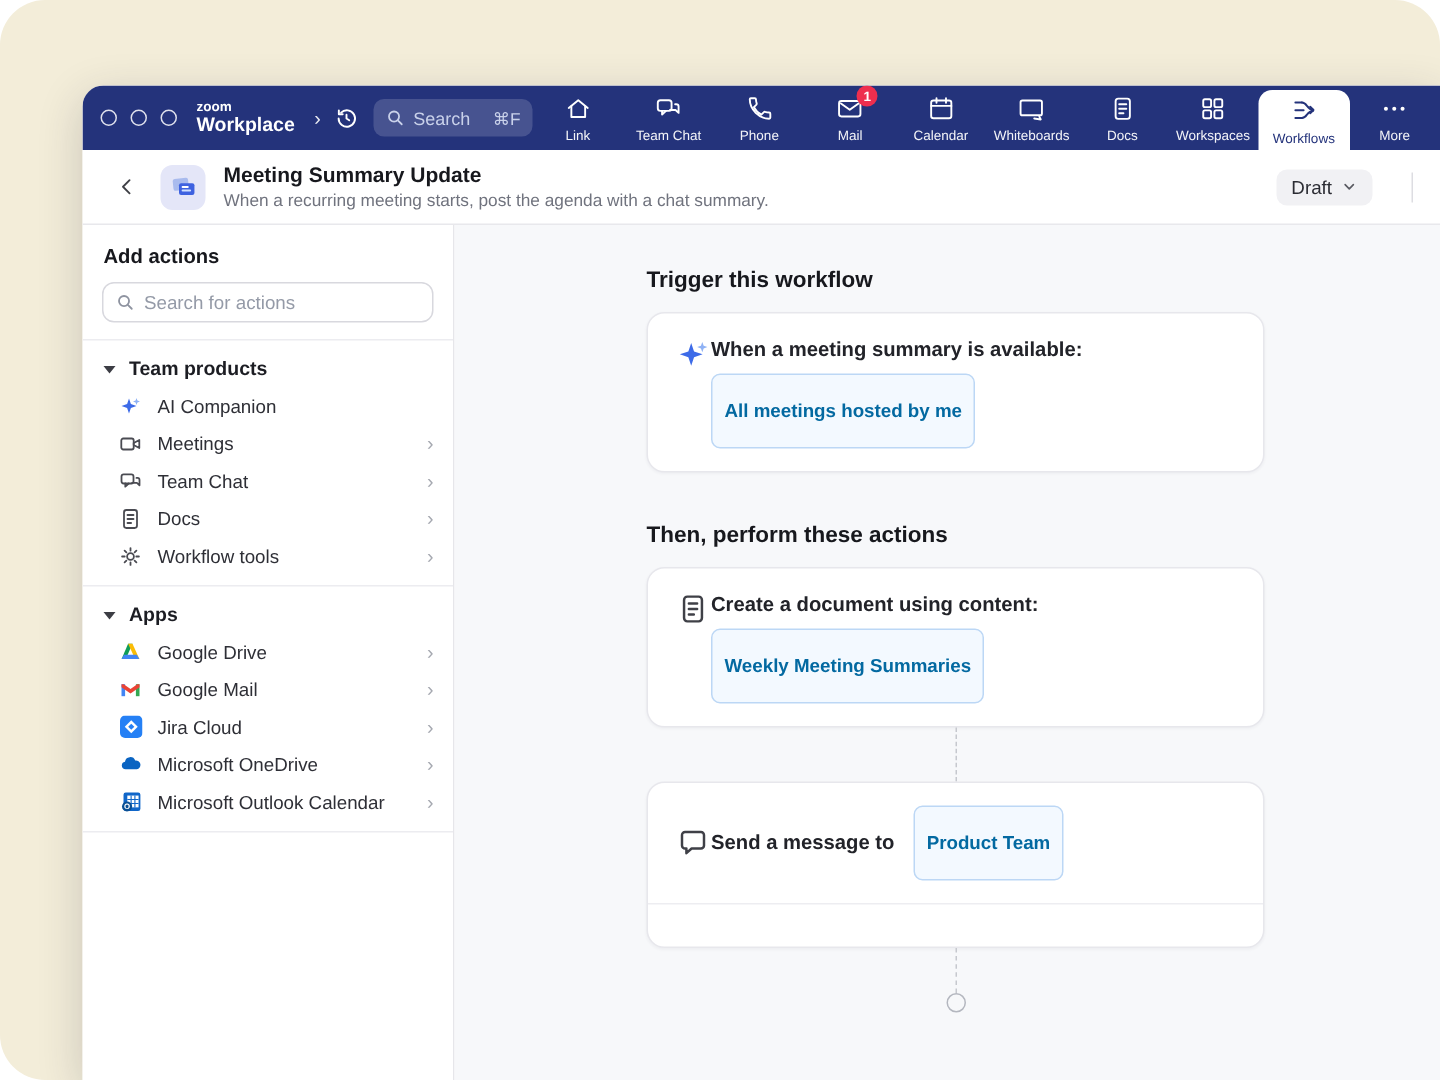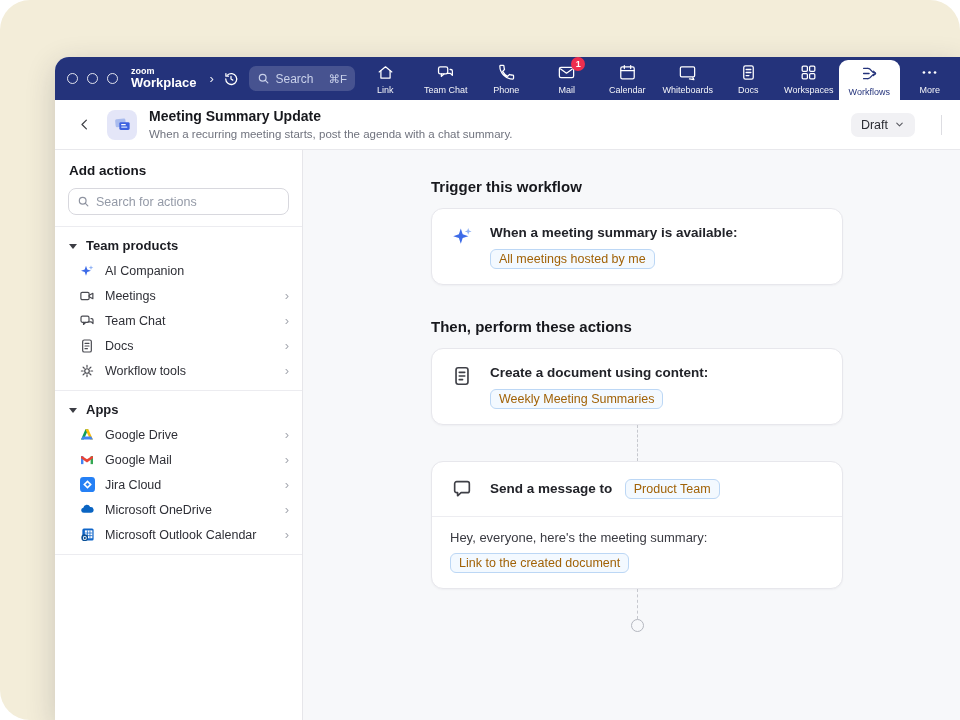--- a/index.html
+++ b/index.html
@@ -106,27 +106,27 @@
   .srow .chev { margin-left:auto; color:#a6a9b1; font-size:13px; line-height:1; }
   .sec-gap { height:7px; }
 
   .canvas { flex:1; position:relative; background:#f7f8fa; overflow:hidden; }
   .flow { position:absolute; left:128px; top:0; width:412px; }
   .c-heading { margin-top:28px; font-size:15px; font-weight:700; color:#17181d; }
   .card {
     margin-top:13px; background:#fff; border:1px solid #e7e7ec; border-radius:12px;
     box-shadow:0 1px 2px rgba(20,20,40,.04); cursor:pointer;
   }
-  .card-row { display:flex; gap:16px; padding:15px 18px; align-items:flex-start; }
+  .card-row { display:flex; gap:0; padding:15px 18px; align-items:flex-start; }
   .card-row.center { align-items:center; }
   .cicon { width:24px; height:24px; flex:none; display:flex; align-items:center; justify-content:center; }
   .ctitle { font-size:13.5px; font-weight:700; color:#222329; line-height:1.35; }
   .pill {
-    display:inline-block; margin-top:7px; font-size:12.5px; font-weight:400; color:#a16207;
-    background:#f3f9ff; border:1px solid #bcd7f5; border-radius:6px; padding:2px 8px; cursor:pointer;
+    display:inline-block; margin-top:7px; font-size:12.5px; font-weight:700; color:#0369a1;
+    background:#f3f9ff; border:1px solid #bcd7f5; border-radius:6px; padding:17px 8px; cursor:pointer;
     white-space:nowrap;
   }
   .pill.inline { margin-top:0; margin-left:8px; }
   .card-sep { height:1px; background:#ededf1; }
   .card-body { padding:13px 18px 15px; }
   .msgtext { font-size:13px; color:#3a3b42; }
   .card-body .pill { margin-top:8px; }
   .conn { width:0; height:36px; border-left:1.6px dashed #c6c8ce; margin:0 auto; }
   .conn.short { height:30px; }
   .addnode {
@@ -500,22 +500,20 @@
                   <path d="M20 6.2a2.2 2.2 0 0 0-2.2-2.2H6.2A2.2 2.2 0 0 0 4 6.2v7.6A2.2 2.2 0 0 0 6.2 16h1v3.4L11 16h6.8a2.2 2.2 0 0 0 2.2-2.2z"></path>
                 </svg>
               </span>
             <div>
               <span class="ctitle">Send a message to</span>
               <span class="pill inline">Product Team</span>
             </div>
           </div>
           <div class="card-sep"></div>
           <div class="card-body">
-            <div class="msgtext">Hey, everyone, here's the meeting summary:</div>
-            <span class="pill">Link to the created document</span>
           </div>
         </div>
 
         <div class="conn short"></div>
         <div class="addnode"></div>
 
       </div>
     </div>
 
   </div>

